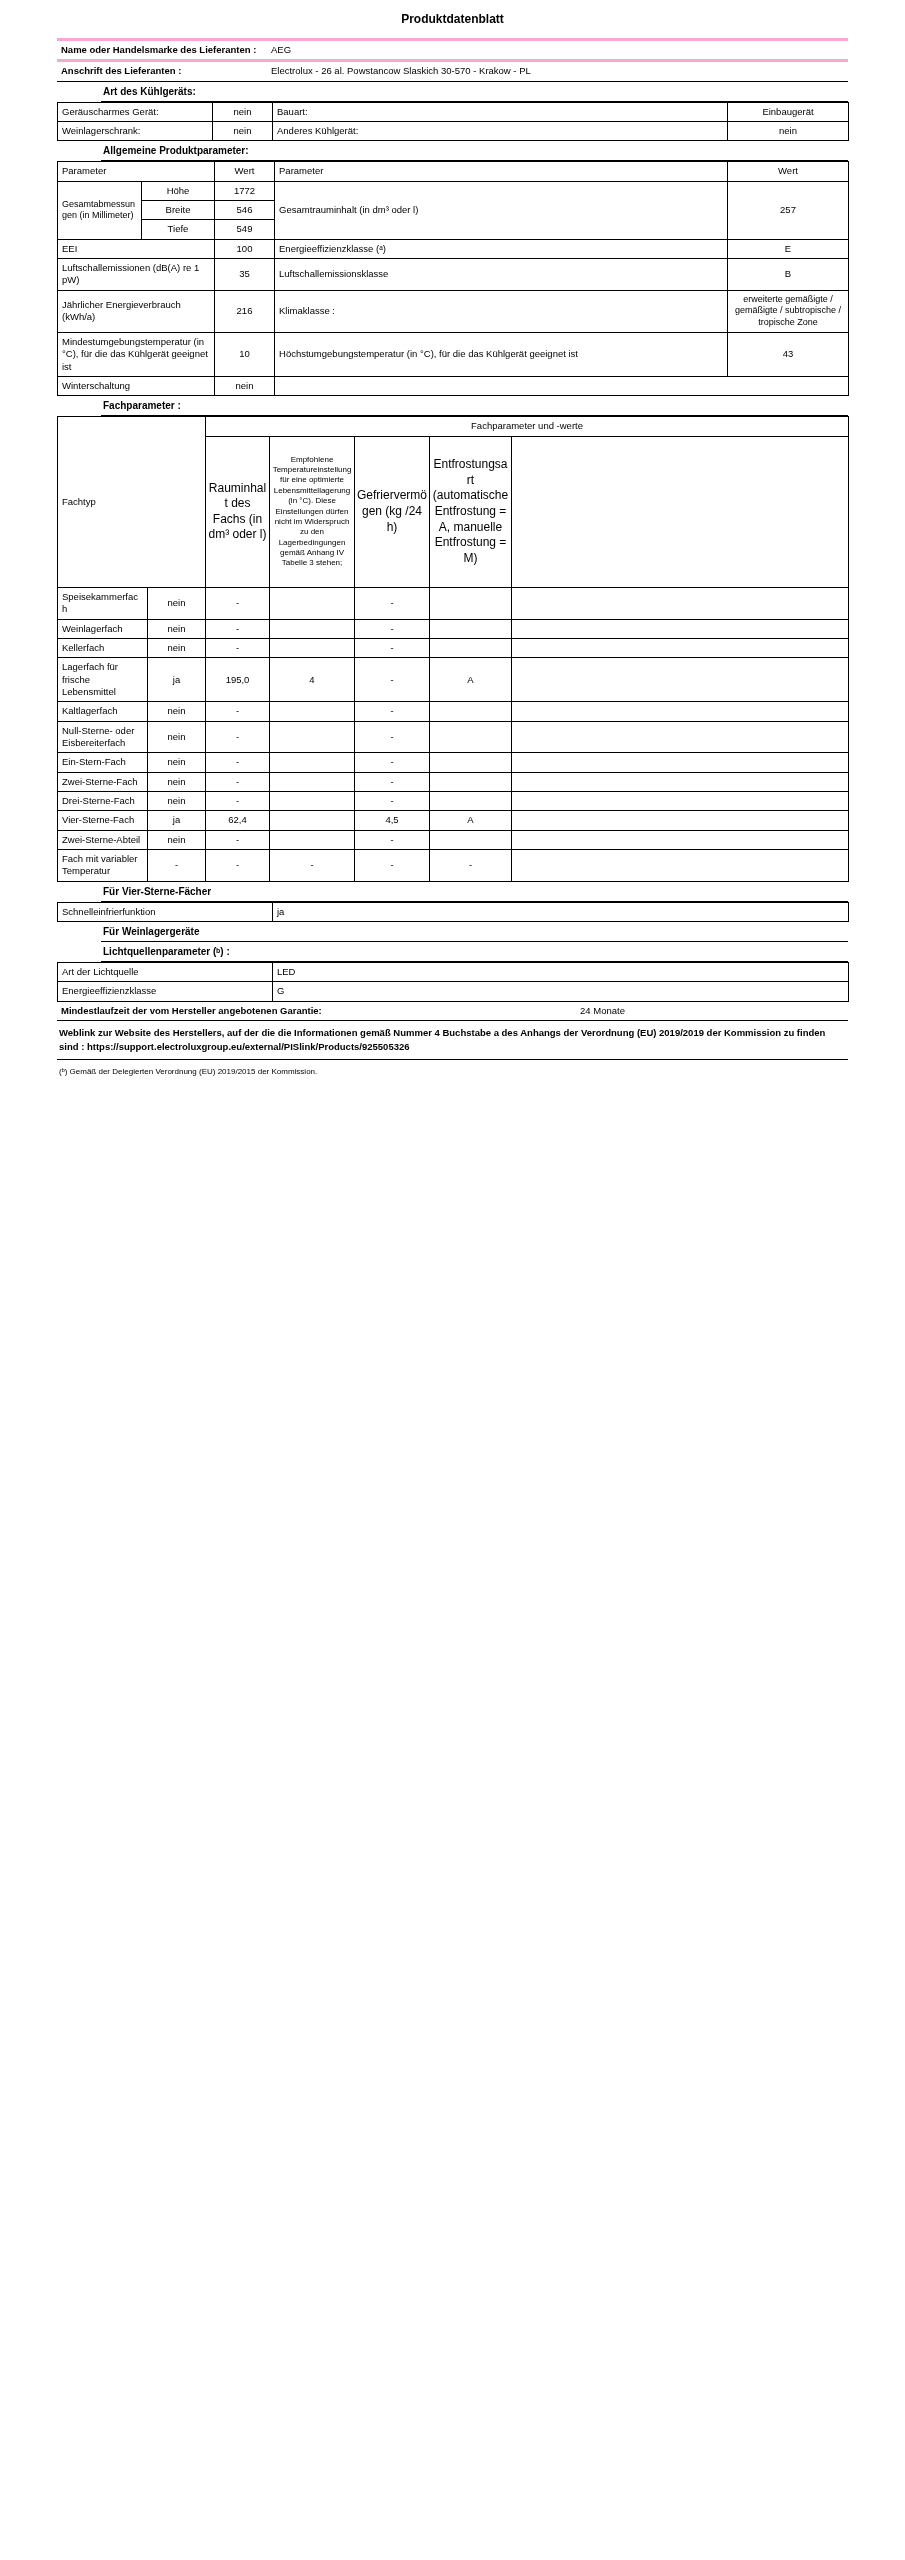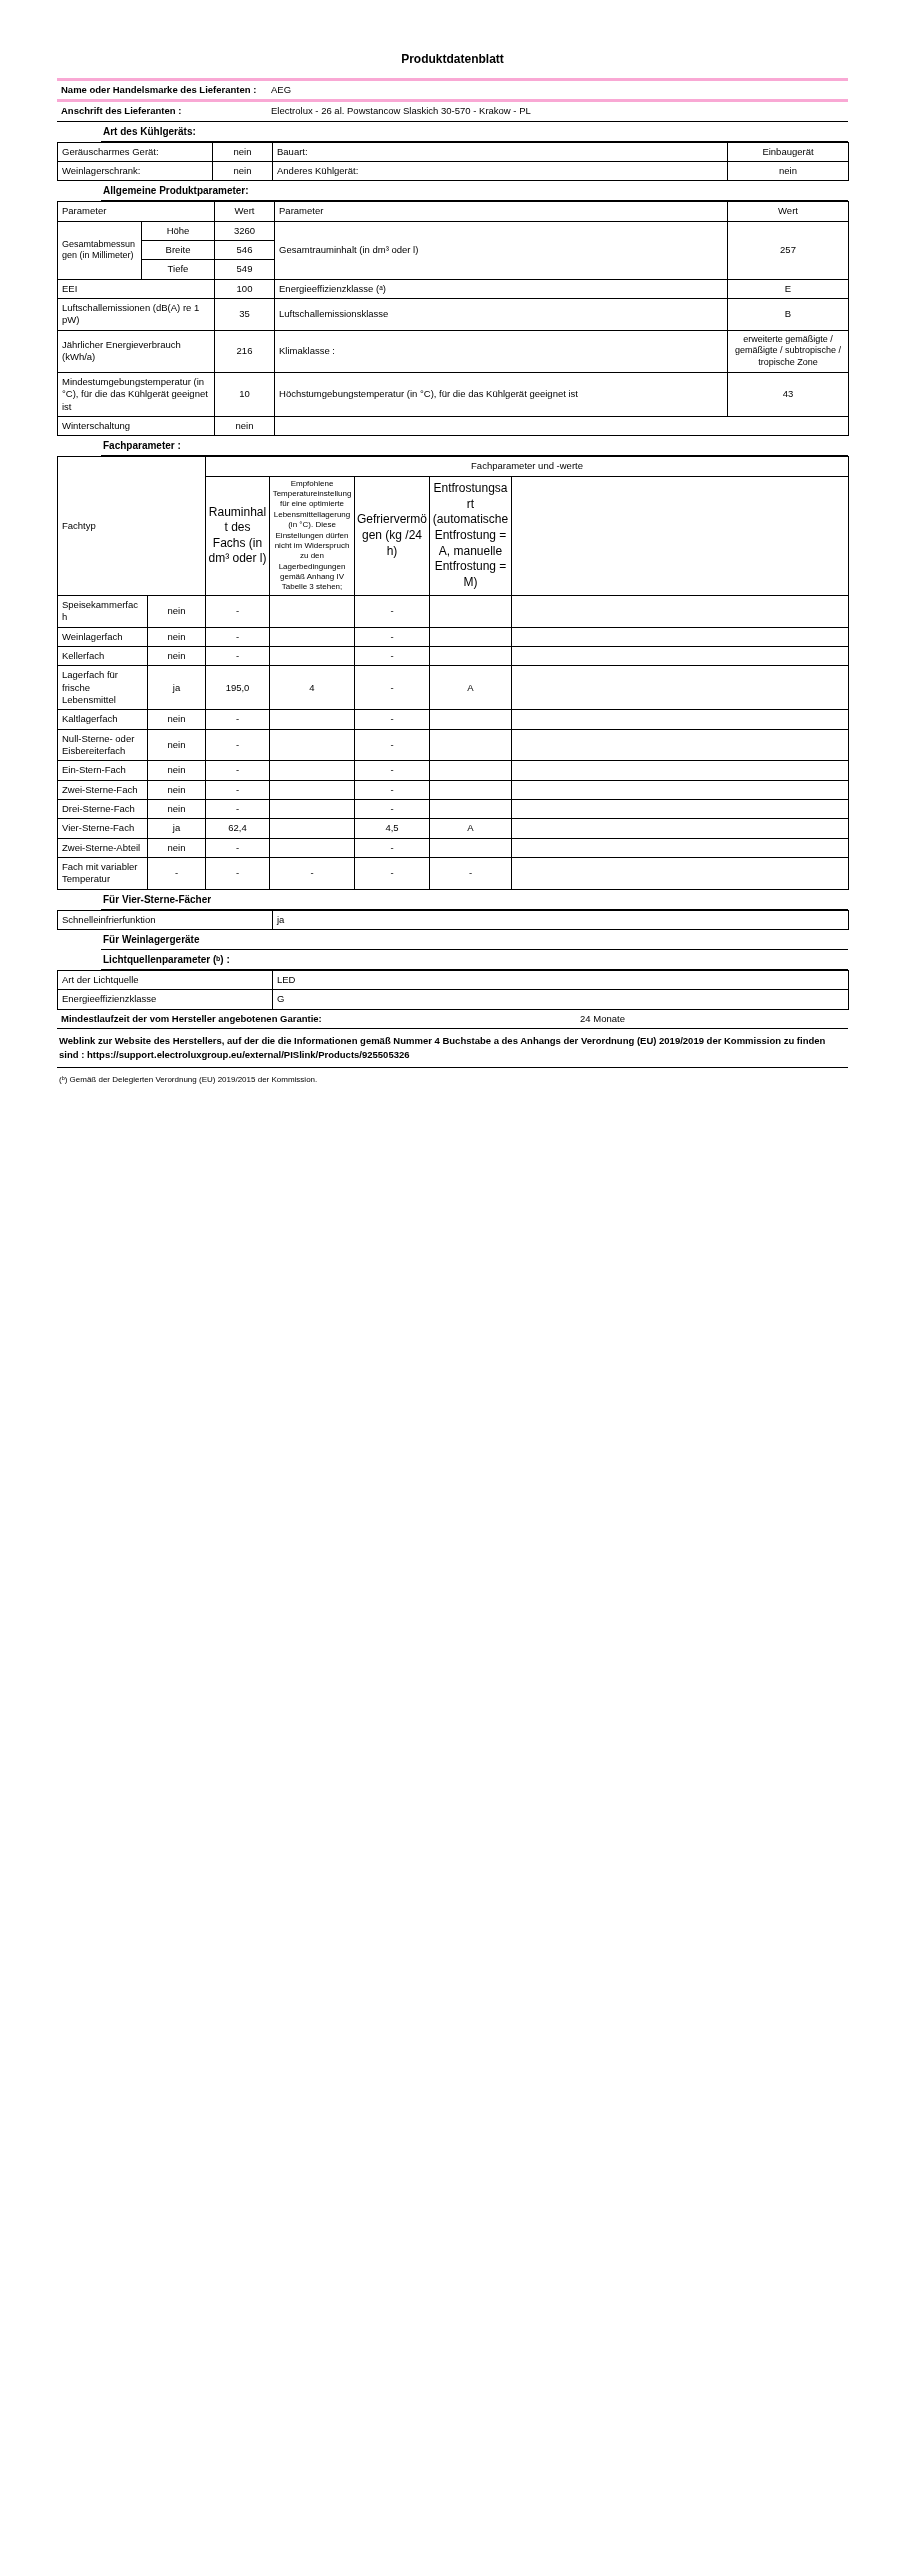--- a/index.html
+++ b/index.html
@@ -1,31 +1,31 @@
 <!DOCTYPE html>
 <html><head>
 <meta charset="utf-8">
 <style>
   * { margin:0; padding:0; box-sizing:border-box; }
   html,body { background:#fff; }
   body { width:905px; height:2560px; font-family:"Liberation Sans", sans-serif; color:#000; }
   .page { width:905px; height:2560px; background:#fff; overflow:hidden; }
   .doc { width:791px; margin:0 auto; padding-top:12px; }
-  .title { text-align:center; font-weight:bold; font-size:12px; margin-bottom:12px;margin-top:40px; }
+  .title { text-align:center; font-weight:bold; font-size:12px; margin-bottom:12px; }
   table { width:100%; border-collapse:collapse; table-layout:fixed; font-size:9.5px; }
   td { vertical-align:middle; padding:3px 4px; line-height:1.3; overflow-wrap:break-word; }
   .grid td { border:1px solid #000; }
   .hline td { border-top:3px solid #f9a8d4; border-bottom:1px solid #000; }
   .bline td { border-bottom:1px solid #000; }
   .c { text-align:center; }
   .bold { font-weight:bold; }
   .sect { font-weight:bold; font-size:10px; padding:4px 2px; border-bottom:1px solid #000;margin-left:44px; }
   .fs9 { font-size:9px; }
   .hdrcell { font-size:12px; text-align:center; padding:2px; }
-  .tempcell { font-size:8px; text-align:center; padding:2px 2px; line-height:1.3; }
+  .tempcell { font-size:8px; text-align:center; padding:18px 2px; line-height:1.3; }
   .weblink { font-weight:bold; font-size:9.5px; line-height:1.45; padding:5px 2px; border-bottom:1px solid #000; }
   .footnote { font-size:8px; padding:7px 2px; }
 </style>
 </head>
 <body>
 
 <div class="page">
   <div class="doc">
 
     <div class="title">Produktdatenblatt</div>
@@ -83,21 +83,21 @@
       <tbody>
           <tr>
         <td colspan="2">Parameter</td>
         <td class="c">Wert</td>
         <td>Parameter</td>
         <td class="c">Wert</td>
       </tr>
       <tr>
         <td rowspan="3" class="fs9">Gesamtabmessungen (in Millimeter)</td>
         <td class="c">Höhe</td>
-        <td class="c">3260</td>
+        <td class="c">1772</td>
         <td rowspan="3">Gesamtrauminhalt (in dm³ oder l)</td>
         <td rowspan="3" class="c">257</td>
       </tr>
       <tr>
         <td class="c">Breite</td>
         <td class="c">546</td>
       </tr>
       <tr>
         <td class="c">Tiefe</td>
         <td class="c">549</td>

